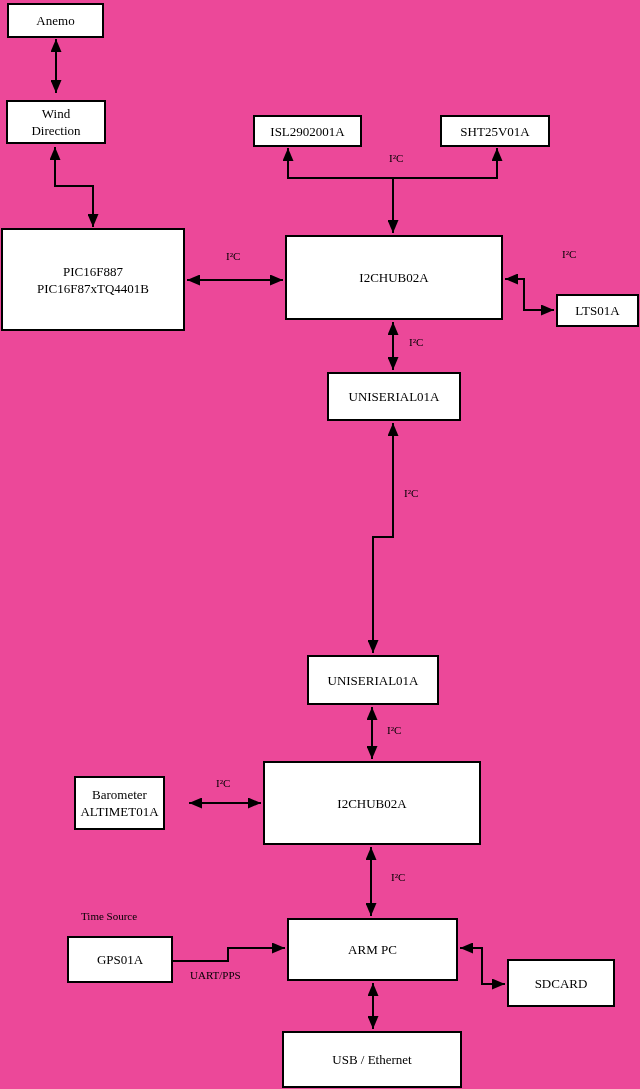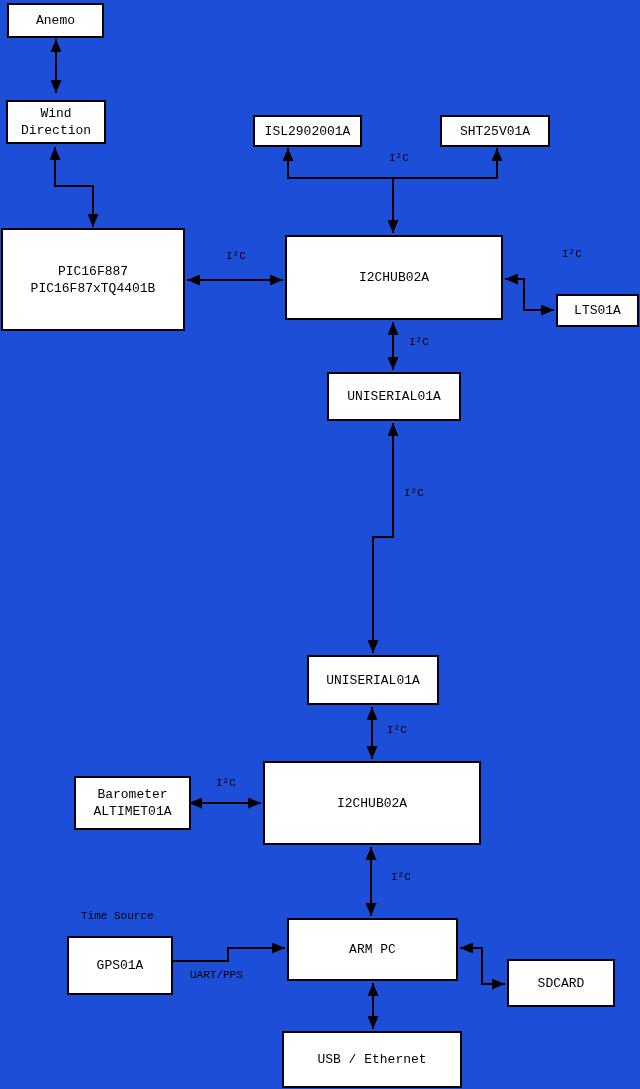--- a/index.html
+++ b/index.html
@@ -1,21 +1,21 @@
 <!DOCTYPE html>
 <html><head>
 <meta charset="utf-8">
 <style>
   html, body { margin: 0; padding: 0; background: #ffffff; }
   #canvas {
     position: relative;
     width: 640px;
     height: 1089px;
-    background: #1d4ed8;
-    font-family: Liberation Mono, monospace;
+    background: #ec4899;
+    font-family: Liberation Serif, serif;
     color: #000000;
     overflow: hidden;
   }
   #edges {
     position: absolute;
     left: 0; top: 0;
     width: 640px; height: 1089px;
   }
   .edge {
     stroke: #000000;
@@ -106,34 +106,34 @@
   </div>
 
   <div class="node" style="left:327px; top:372px; width:134px; height:49px;">
     <span class="node-label">UNISERIAL01A</span>
   </div>
 
   <div class="node" style="left:307px; top:655px; width:132px; height:50px;">
     <span class="node-label">UNISERIAL01A</span>
   </div>
 
-  <div class="node" style="left:74px; top:776px; width:117px; height:54px;">
+  <div class="node" style="left:74px; top:776px; width:91px; height:54px;">
     <span class="node-label">Barometer
 ALTIMET01A</span>
   </div>
 
   <div class="node" style="left:263px; top:761px; width:218px; height:84px;">
     <span class="node-label">I2CHUB02A</span>
   </div>
 
   <div class="node" style="left:287px; top:918px; width:171px; height:63px;">
     <span class="node-label">ARM PC</span>
   </div>
 
-  <div class="node" style="left:67px; top:936px; width:106px; height:59px;">
+  <div class="node" style="left:67px; top:936px; width:106px; height:47px;">
     <span class="node-label">GPS01A</span>
   </div>
 
   <div class="node" style="left:507px; top:959px; width:108px; height:48px;">
     <span class="node-label">SDCARD</span>
   </div>
 
   <div class="node" style="left:282px; top:1031px; width:180px; height:57px;text-align:center;">
     <span class="node-label">USB / Ethernet</span>
   </div>

